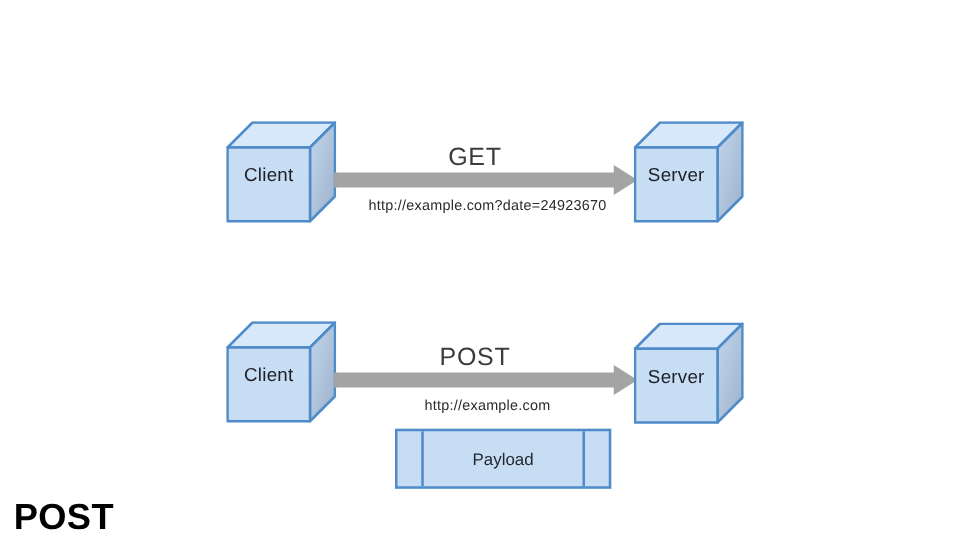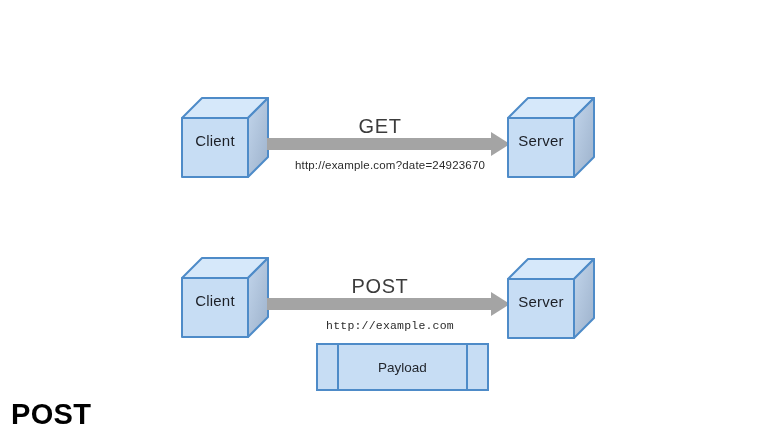--- a/index.html
+++ b/index.html
@@ -124,21 +124,21 @@
         <polygon class="face-right" fill="url(#g3)" points="67,21 87,1 87,60 67,80"></polygon>
         <rect class="face-front" x="1" y="21" width="66" height="59"></rect>
       </svg>
       <div class="cube-label">Client</div>
     </div>
 
     <div class="arrow-shaft" style="left:267px; top:298px; width:226px;"></div>
     <div class="arrow-head" style="left:491px; top:292px;"></div>
 
     <div class="method-label" style="top:275px;">POST</div>
-    <div class="url-label" style="top:319px;font-family:Liberation Mono, monospace;">http://example.com</div>
+    <div class="url-label" style="top:319px;">http://example.com</div>
 
     <div class="cube" style="left:507px; top:258px;">
       <svg width="88" height="82" viewBox="0 0 88 82">
         <defs>
           <linearGradient id="g4" x1="0" y1="0" x2="1" y2="1">
             <stop offset="0" stop-color="#c3d6ec"></stop>
               <stop offset="1" stop-color="#9cb1cb"></stop>
           </linearGradient>
         </defs>
         <polygon class="face-top" points="1,21 21,1 87,1 67,21"></polygon>

